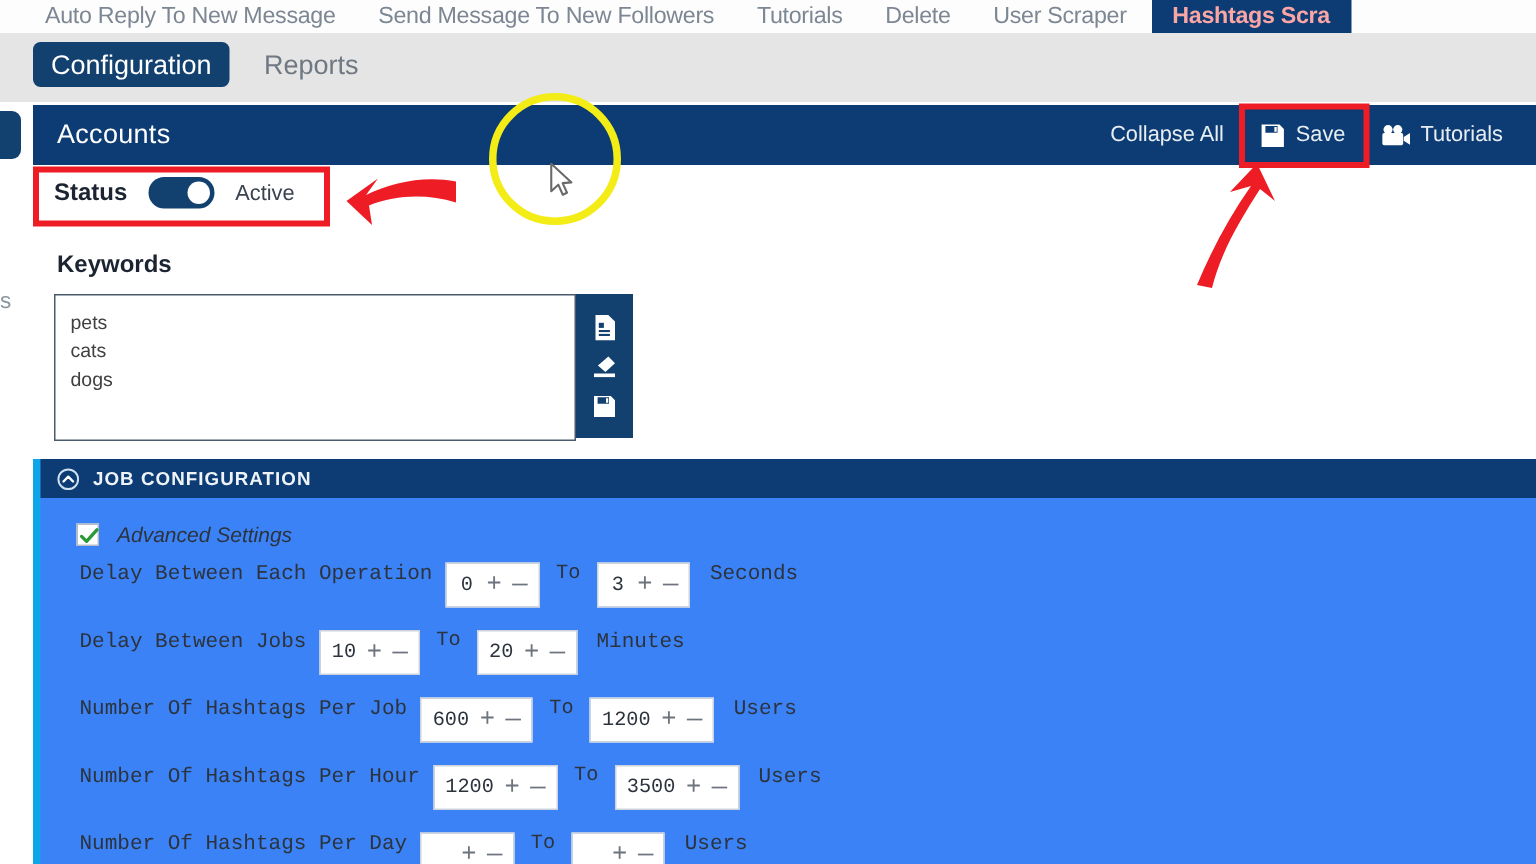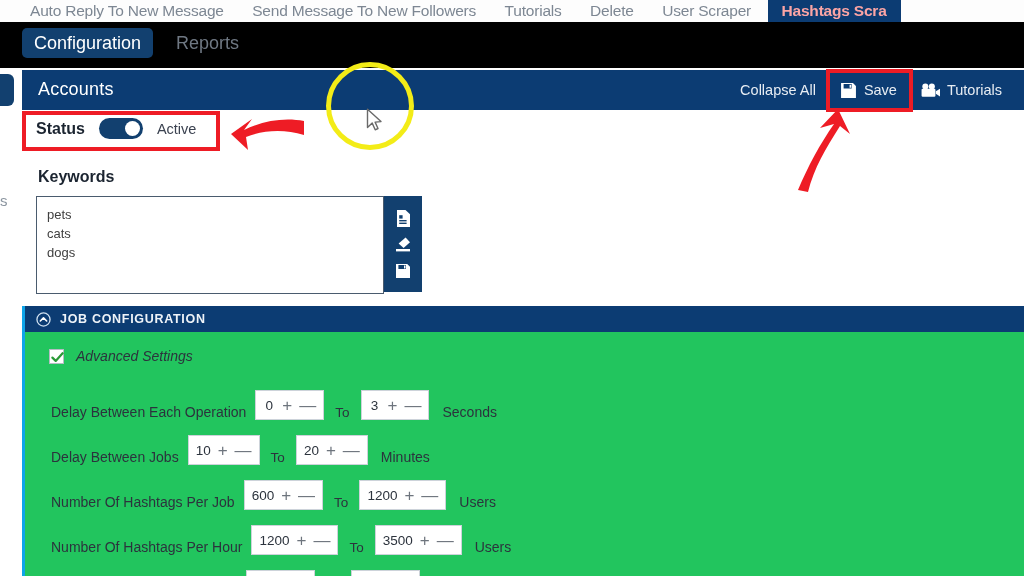--- a/index.html
+++ b/index.html
@@ -33,21 +33,21 @@
     background: #0c3c73;
     color: #fca5a5;
     font-weight: bold;
     padding: 0 14px;
     height: 22px;
   }
 
   
   .subtab-row {
     position: absolute; left: 0; top: 22px; width: 1024px; height: 46px;
-    background: #000000;
+    background: #e5e5e5;
   }
   .subtab {
     position: absolute; top: 6px;
     font-size: 18px;
     line-height: 30px;
     padding: 0 10px;
     color: #6f7883;
   }
   .subtab.active {
     left: 22px;
@@ -131,22 +131,22 @@
     background: #12406f;
     display: flex; flex-direction: column;
     align-items: center; justify-content: space-evenly;
     padding: 3px 0;
   }
   .kw-rail .rbtn { line-height: 0; }
 
   
   .jobcfg-panel {
     position: absolute; left: 22px; top: 306px; right: 0; bottom: 0;
-    border-left: 3px solid #0ea5e9;
-    background: #22c55e;
+    border-left: 5px solid #0ea5e9;
+    background: #3b82f6;
   }
   .jobcfg-bar {
     height: 26px; background: #0c3c73;
     display: flex; align-items: center; gap: 9px;
     padding-left: 11px;
   }
   .jobcfg-bar .title {
     color: #eef3f8; font-size: 12.5px; font-weight: bold; letter-spacing: .7px;
   }
   .adv-row {
@@ -157,23 +157,24 @@
   .checkbox {
     width: 15px; height: 15px;
     border: 1px solid #b6bcc4; background: #fff;
     position: relative;
   }
   .checkbox svg { position: absolute; left: 1px; top: 1px; }
   .adv-label { font-size: 14px; color: #2c333d; }
 
   .cfg-rows { margin-top: 11px; }
   .cfg-row {
-    display: flex; align-items: flex-end;
+    display: flex; align-items: flex-start;
     height: 45px;
     padding-left: 26px;
+    font-family: Liberation Mono, monospace;
   }
   .cfg-name {
     font-size: 14px; color: #2c333d;
     margin-right: 9px; white-space: nowrap;
   }
   .stepper {
     display: flex; align-items: center;
     border: 1px solid #cdd3da;
     background: #fff;
     height: 30px;

